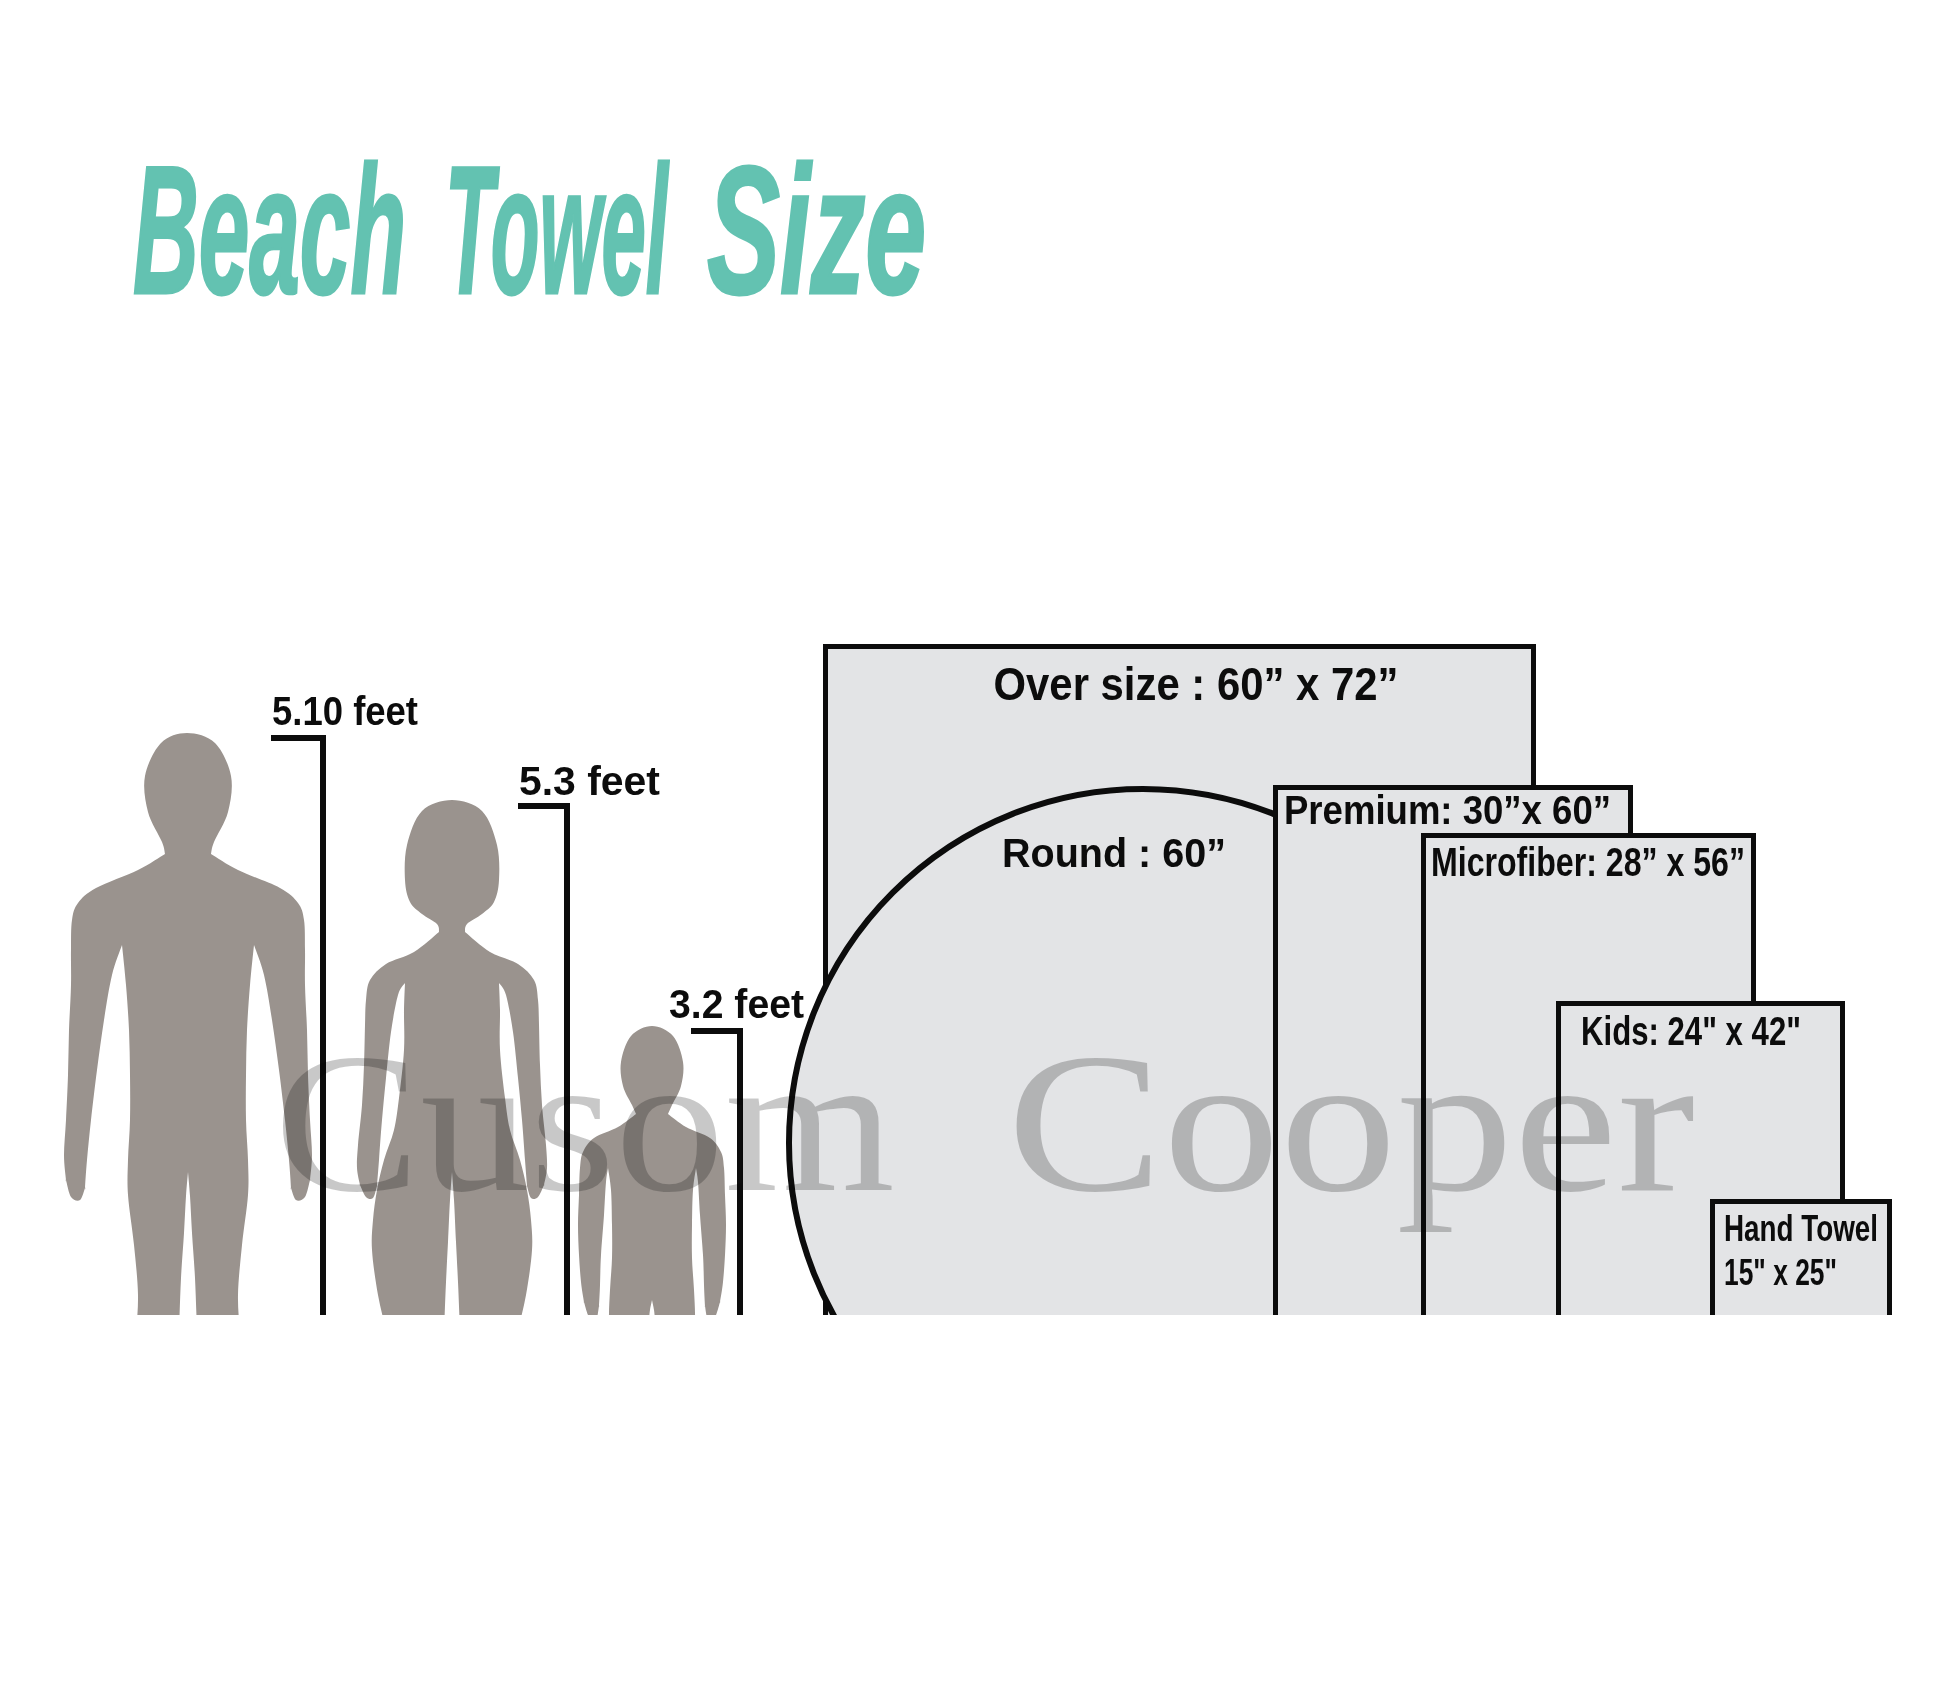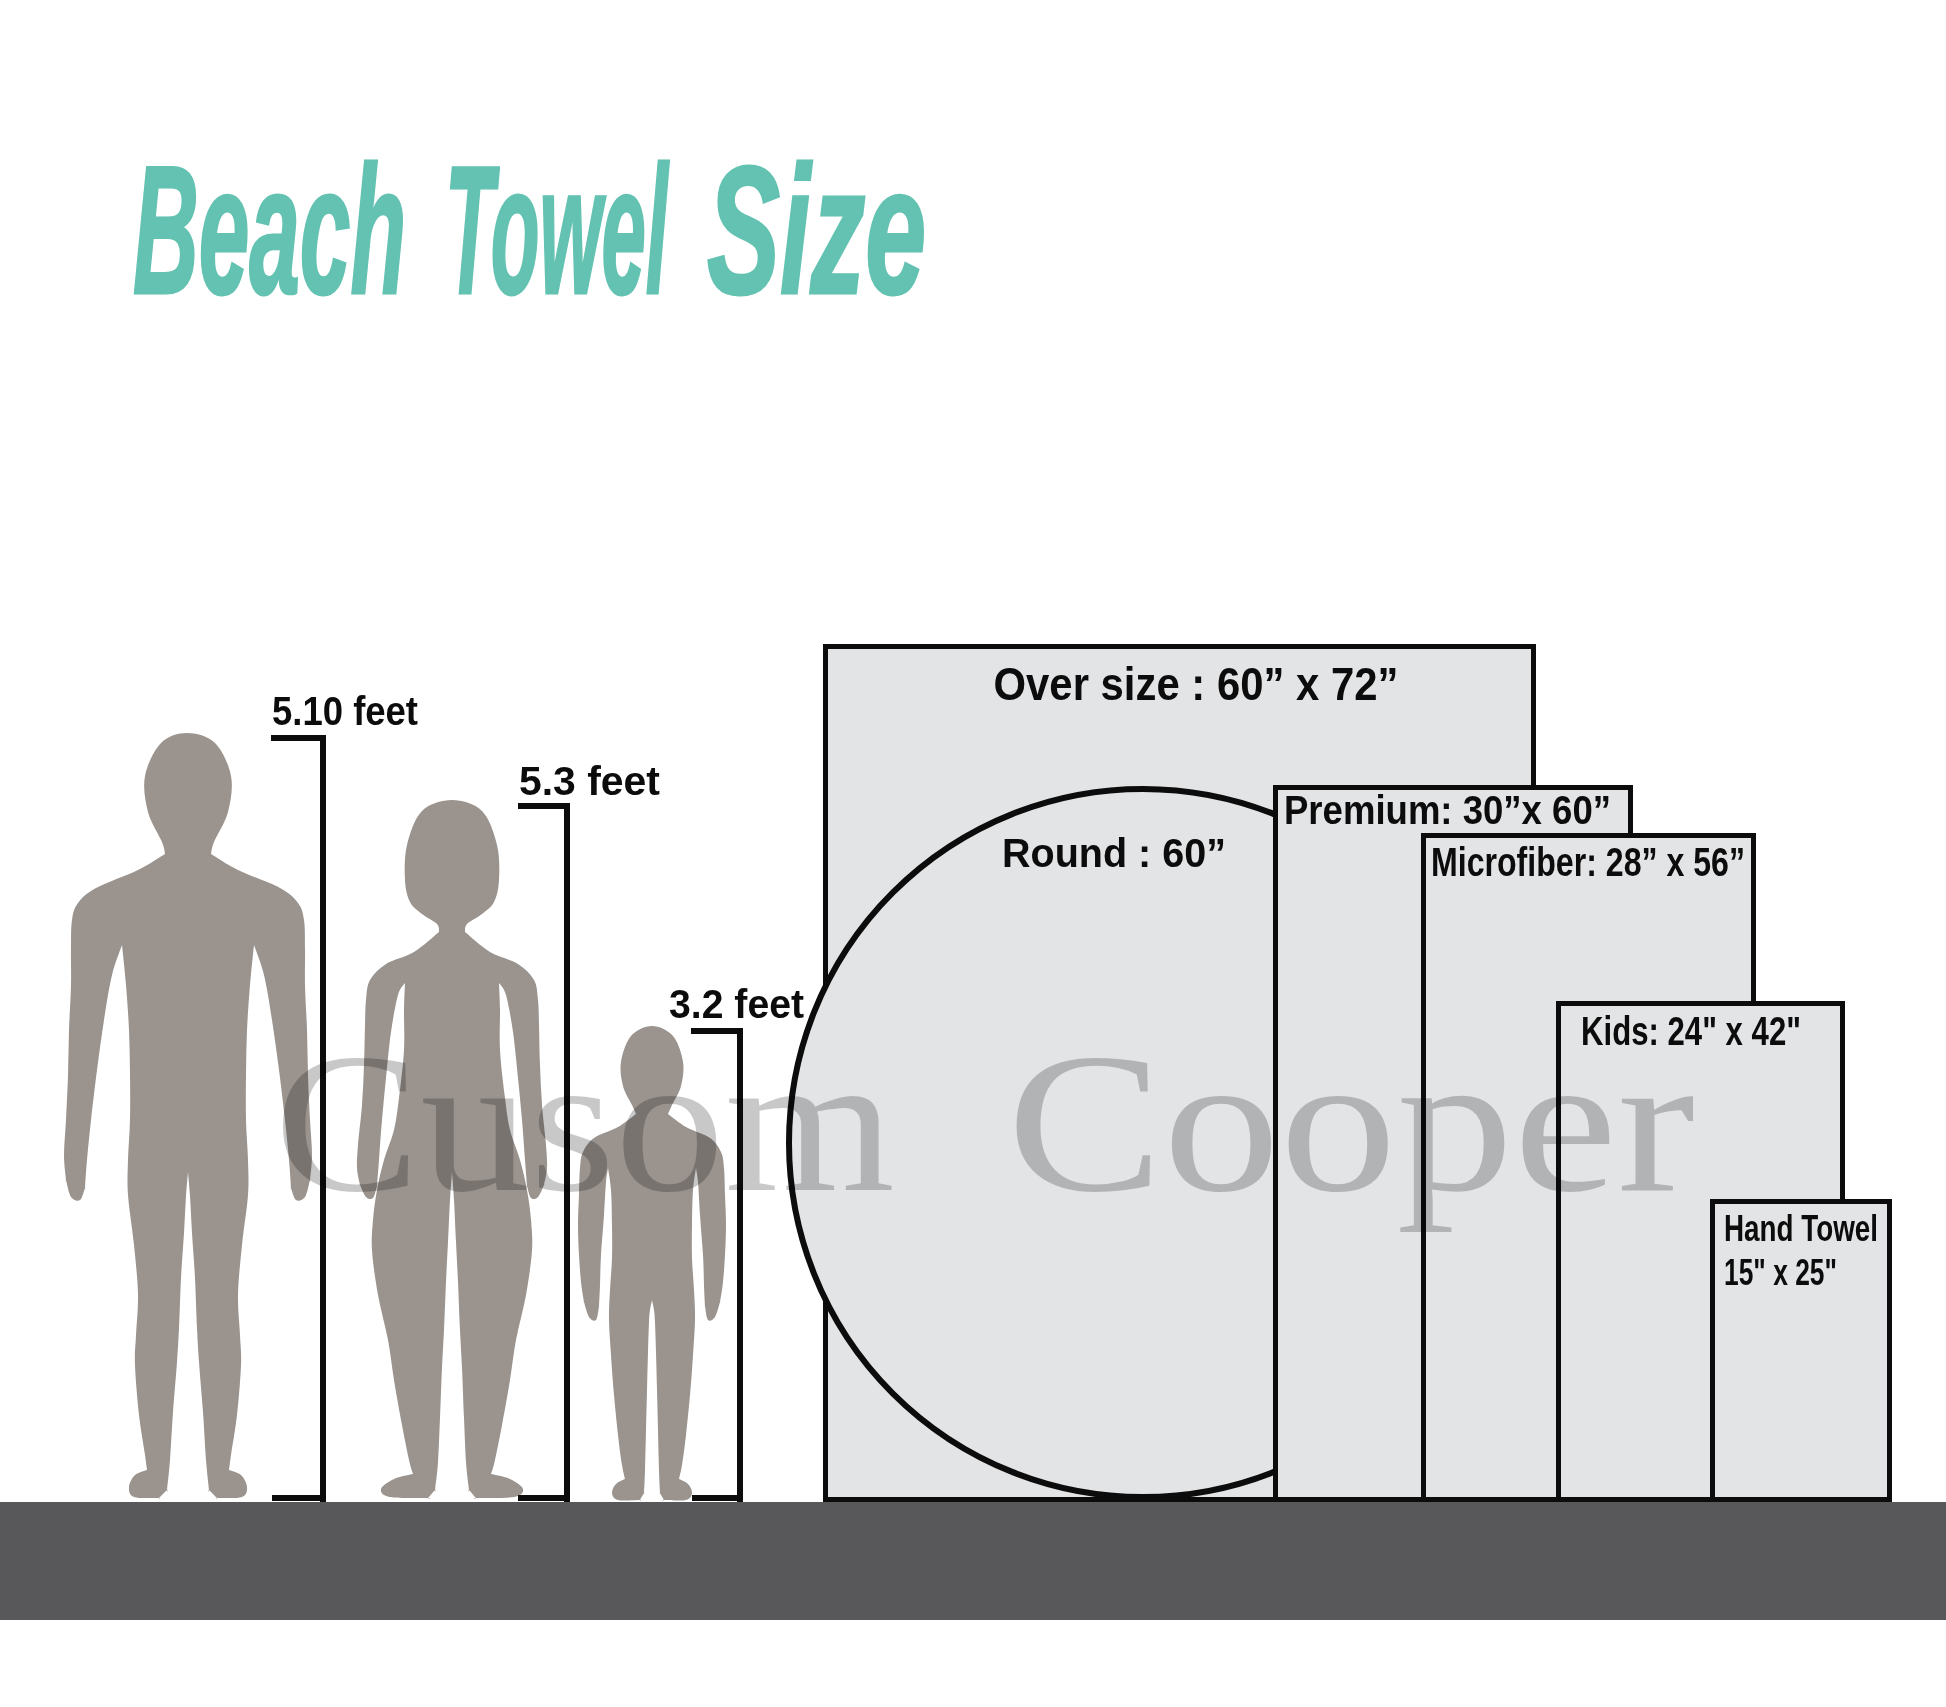--- a/index.html
+++ b/index.html
@@ -1,16 +1,16 @@
 <!DOCTYPE html>
 <html><head>
 <meta charset="utf-8">
 <style>
   html,body{margin:0;padding:0;background:#ffffff;}
-  #canvas{position:relative;width:1946px;height:1620px;background:#ffffff;overflow:hidden;}
+  #canvas{position:relative;width:1946px;height:1315px;background:#ffffff;overflow:hidden;}
 </style>
 </head>
 <body>
 <div id="canvas">
 <svg width="1946" height="1707" viewBox="0 0 1946 1707">
 
   <g fill="#63c2b1" stroke="#63c2b1" stroke-width="3" font-family="Liberation Sans, sans-serif" font-weight="bold" font-style="italic">
     <text font-family="Liberation Sans, sans-serif" x="133" y="293" font-size="182" textLength="273" lengthAdjust="spacingAndGlyphs">Beach</text>
     <text font-family="Liberation Sans, sans-serif" x="445" y="293" font-size="182" textLength="223" lengthAdjust="spacingAndGlyphs">Towel</text>
     <text font-family="Liberation Sans, sans-serif" x="707" y="293" font-size="182" textLength="219" lengthAdjust="spacingAndGlyphs">Size</text>

